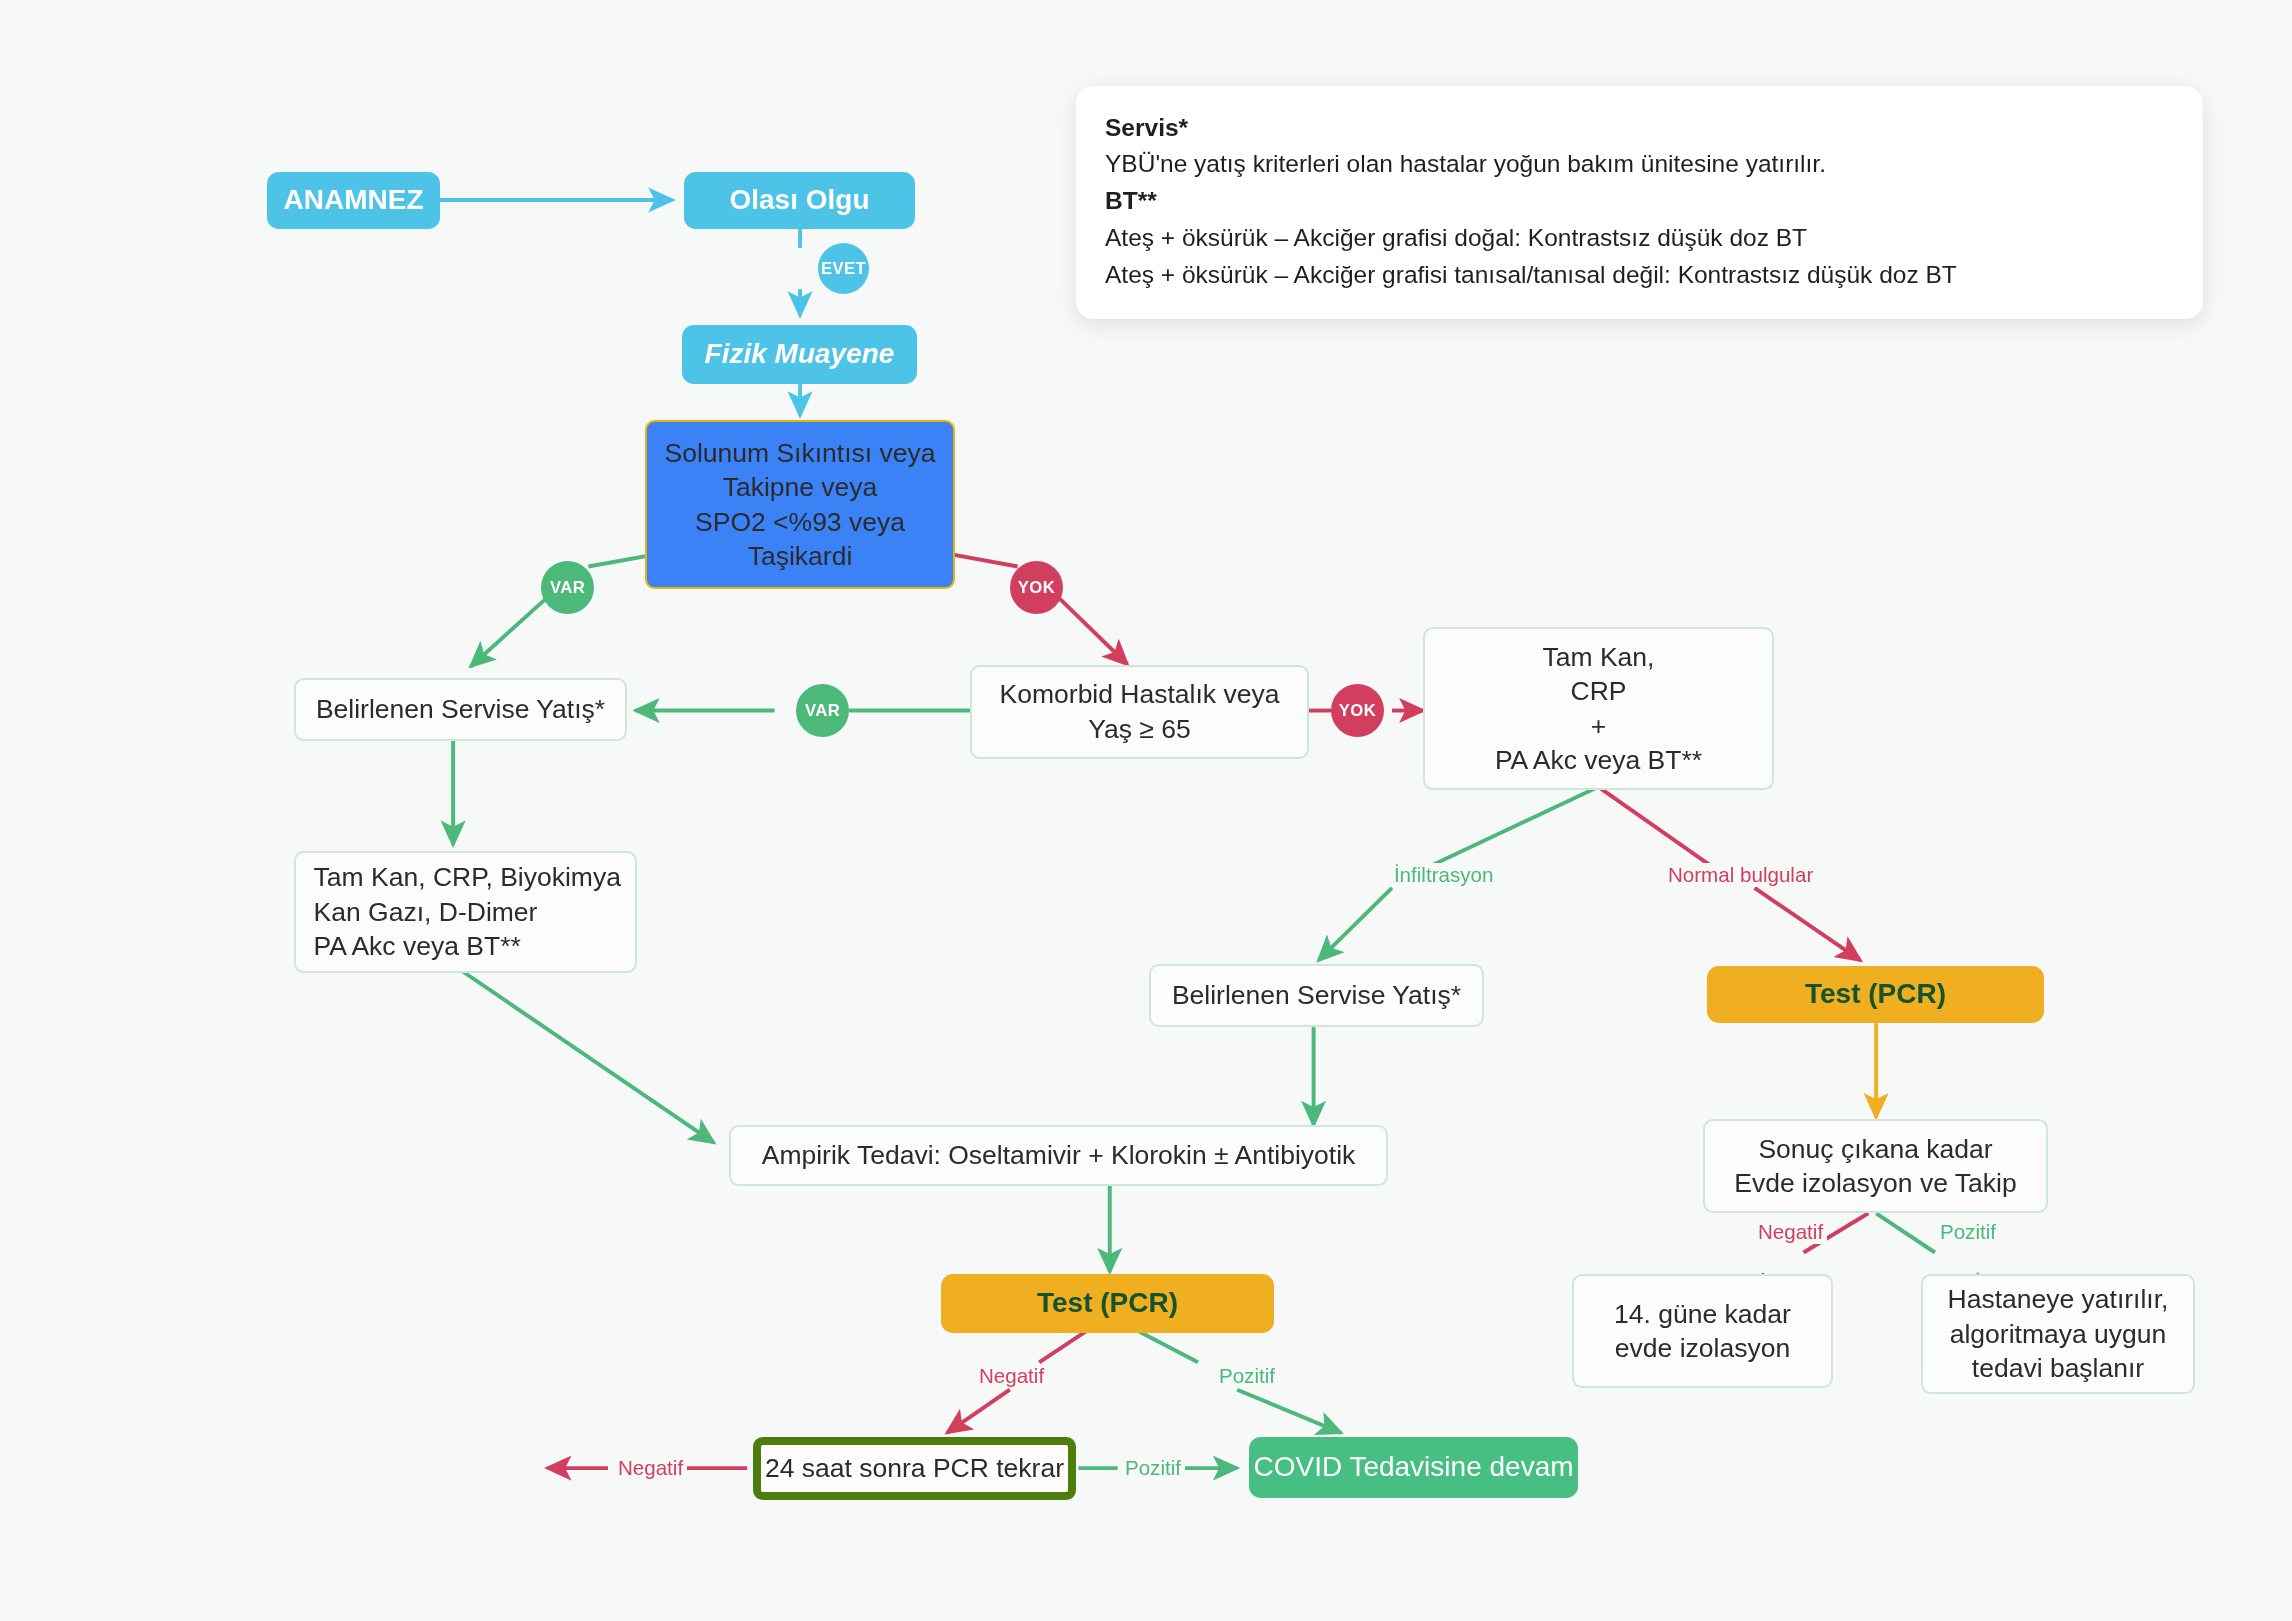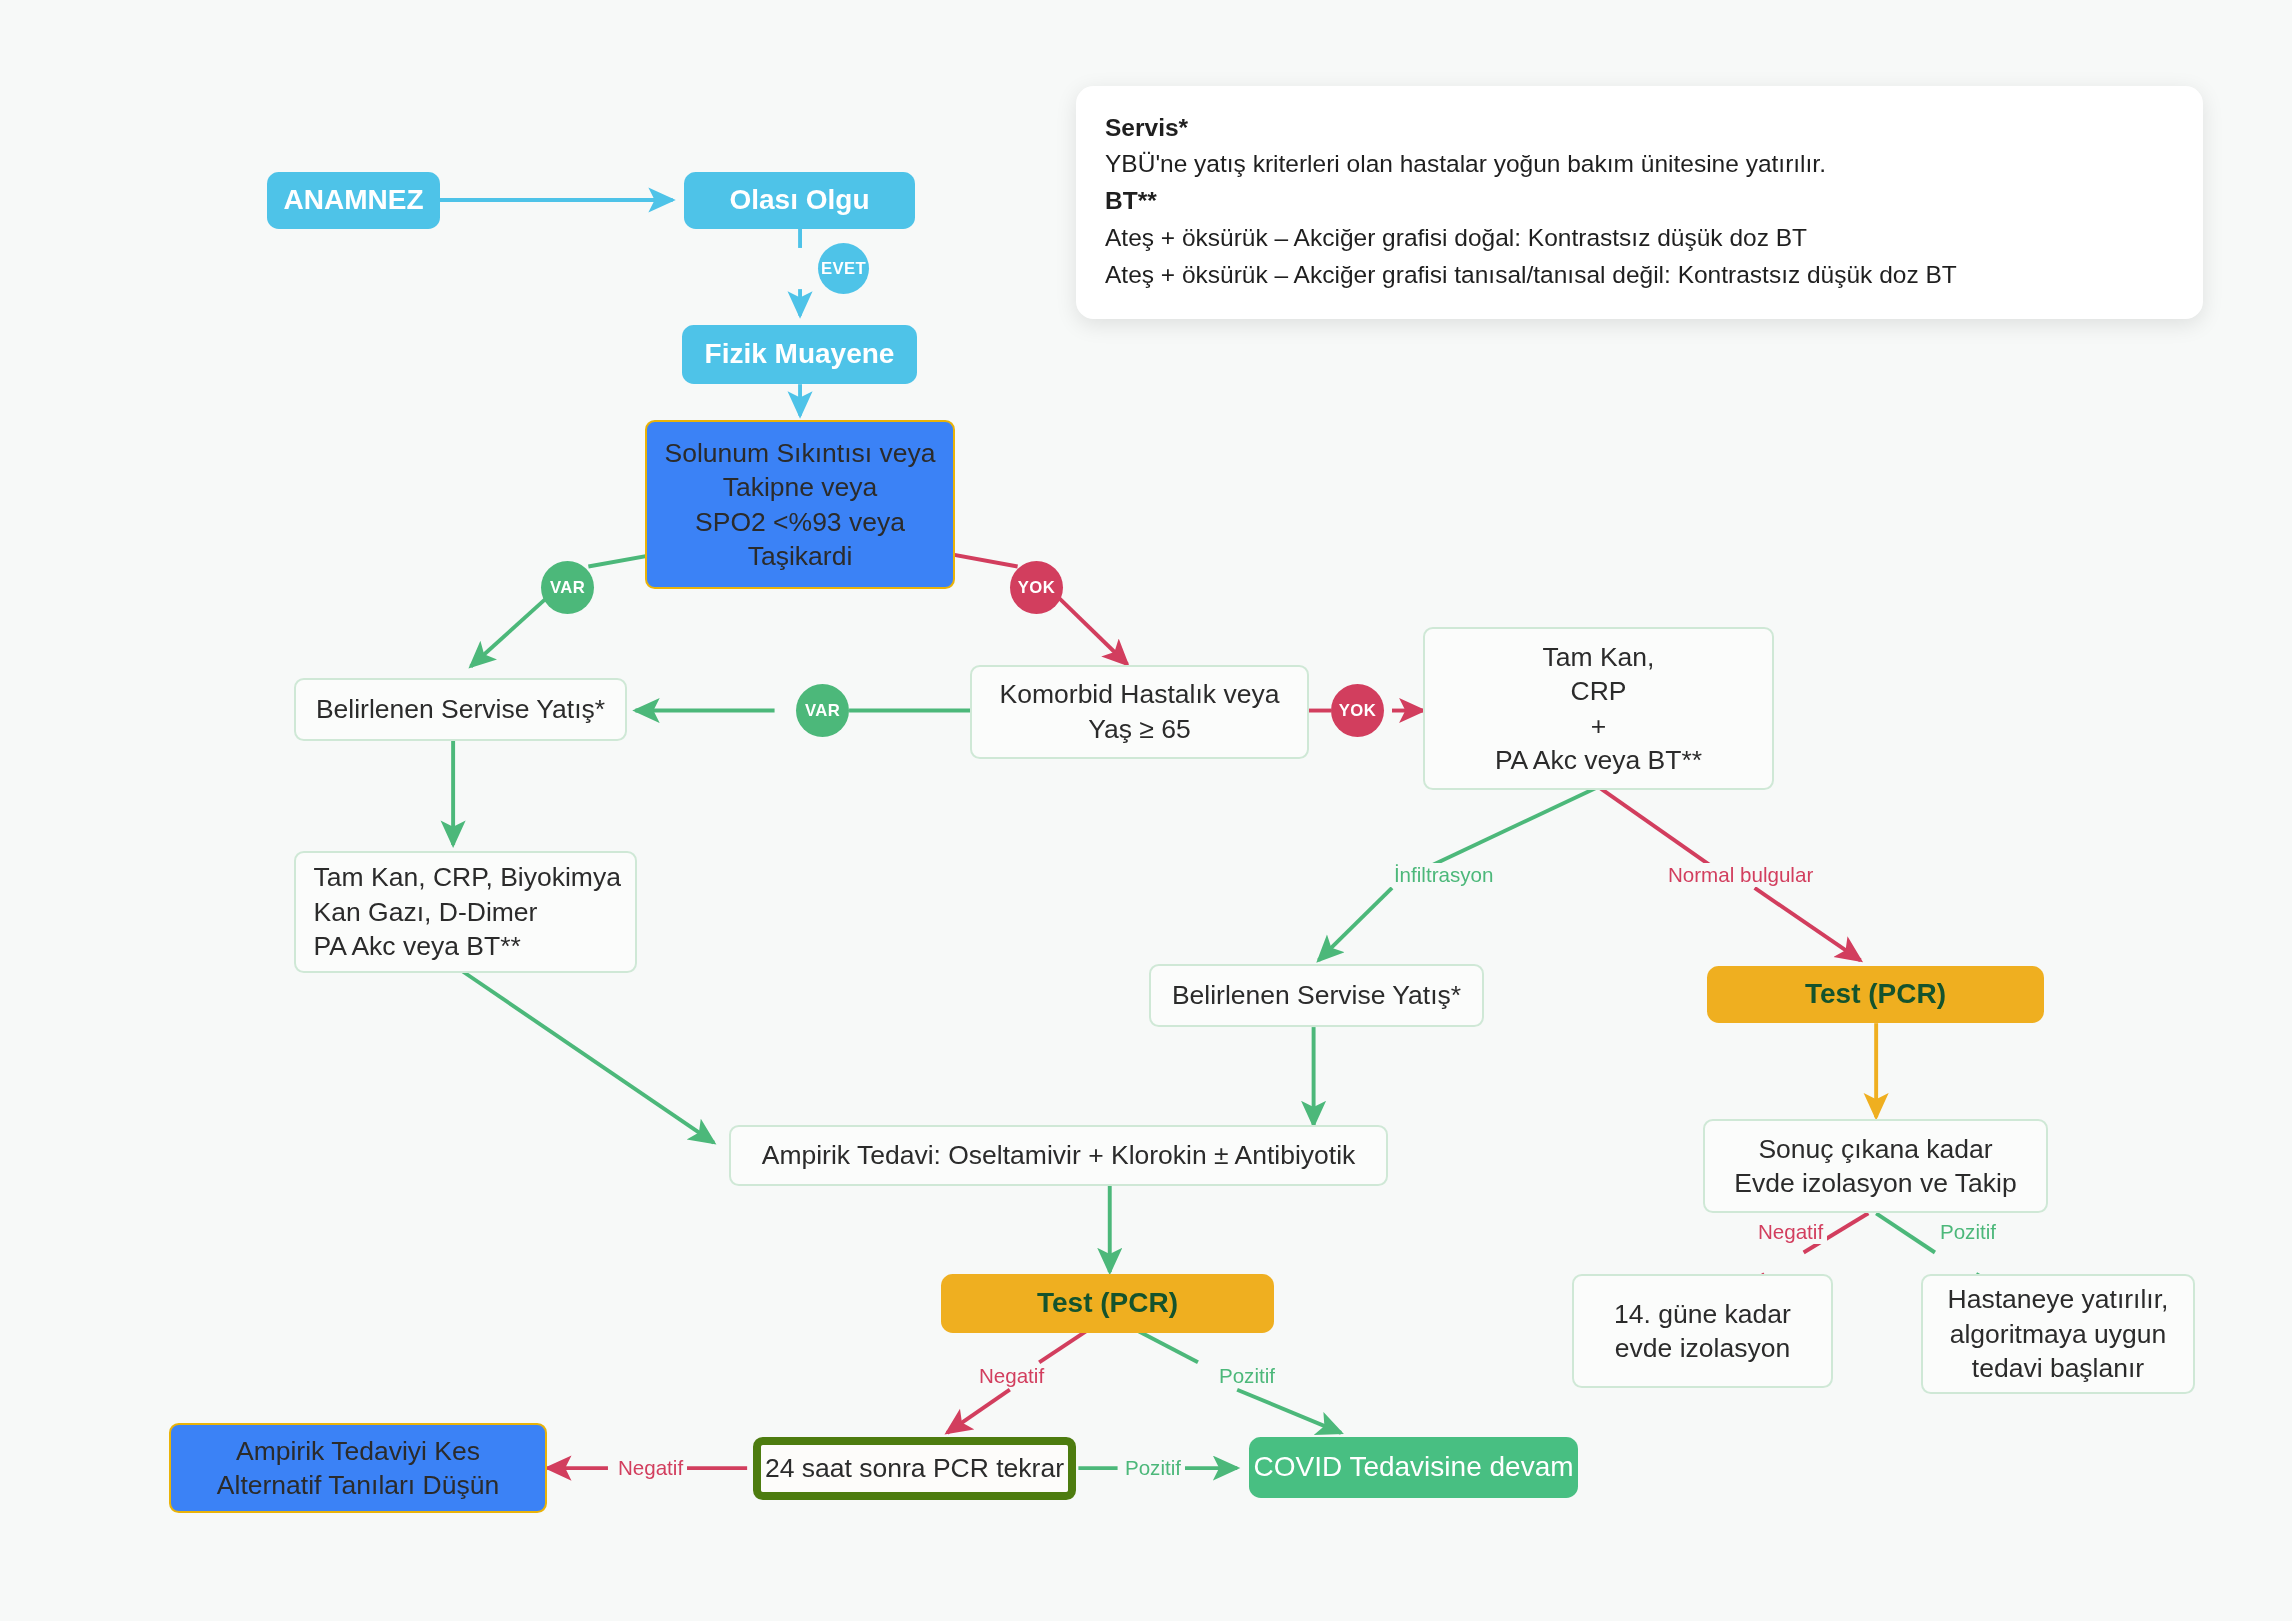--- a/index.html
+++ b/index.html
@@ -157,21 +157,21 @@
   </div>
 
   <div class="node n-blue" style="left:684px;top:172px;width:231px;height:57px;font-size:28px;">
     <span>Olası Olgu</span>
   </div>
 
   <div class="chip chip-blue" style="left:774px;top:243px;width:51px;height:51px;font-size:16.7px;margin-left:44px;">
     <span>EVET</span>
   </div>
 
-  <div class="node n-blue" style="left:682px;top:325px;width:235px;height:59px;font-size:28px;">
+  <div class="node n-blue" style="left:682px;top:325px;width:235px;height:59px;font-size:28px;font-style:italic;">
     <span>Fizik Muayene</span>
   </div>
 
   <div class="node n-outline-blue" style="left:645px;top:420px;width:310px;height:169px;font-size:26.5px;">
     <span>Solunum Sıkıntısı veya
 Takipne veya
 SPO2 &lt;%93 veya
 Taşikardi</span>
   </div>
 
@@ -262,24 +262,20 @@
     <span>14. güne kadar
 evde izolasyon</span>
   </div>
 
   <div class="node n-outline-green" style="left:1921px;top:1274px;width:274px;height:120px;font-size:26.5px;">
     <span>Hastaneye yatırılır,
 algoritmaya uygun
 tedavi başlanır</span>
   </div>
 
-  <div class="node n-outline-blue" style="left:169px;top:1423px;width:378px;height:90px;font-size:26.5px;">
-    <span>Ampirik Tedaviyi Kes
-Alternatif Tanıları Düşün</span>
-  </div>
 
   <div class="elabel lbl-red" style="left:614px;top:1456px;">
     <span>Negatif</span>
   </div>
 
   <div class="node n-outline-orange" style="left:753px;top:1437px;width:323px;height:63px;font-size:26.5px;">
     <span>24 saat sonra PCR tekrar</span>
   </div>
 
   <div class="elabel lbl-green" style="left:1121px;top:1456px;">

